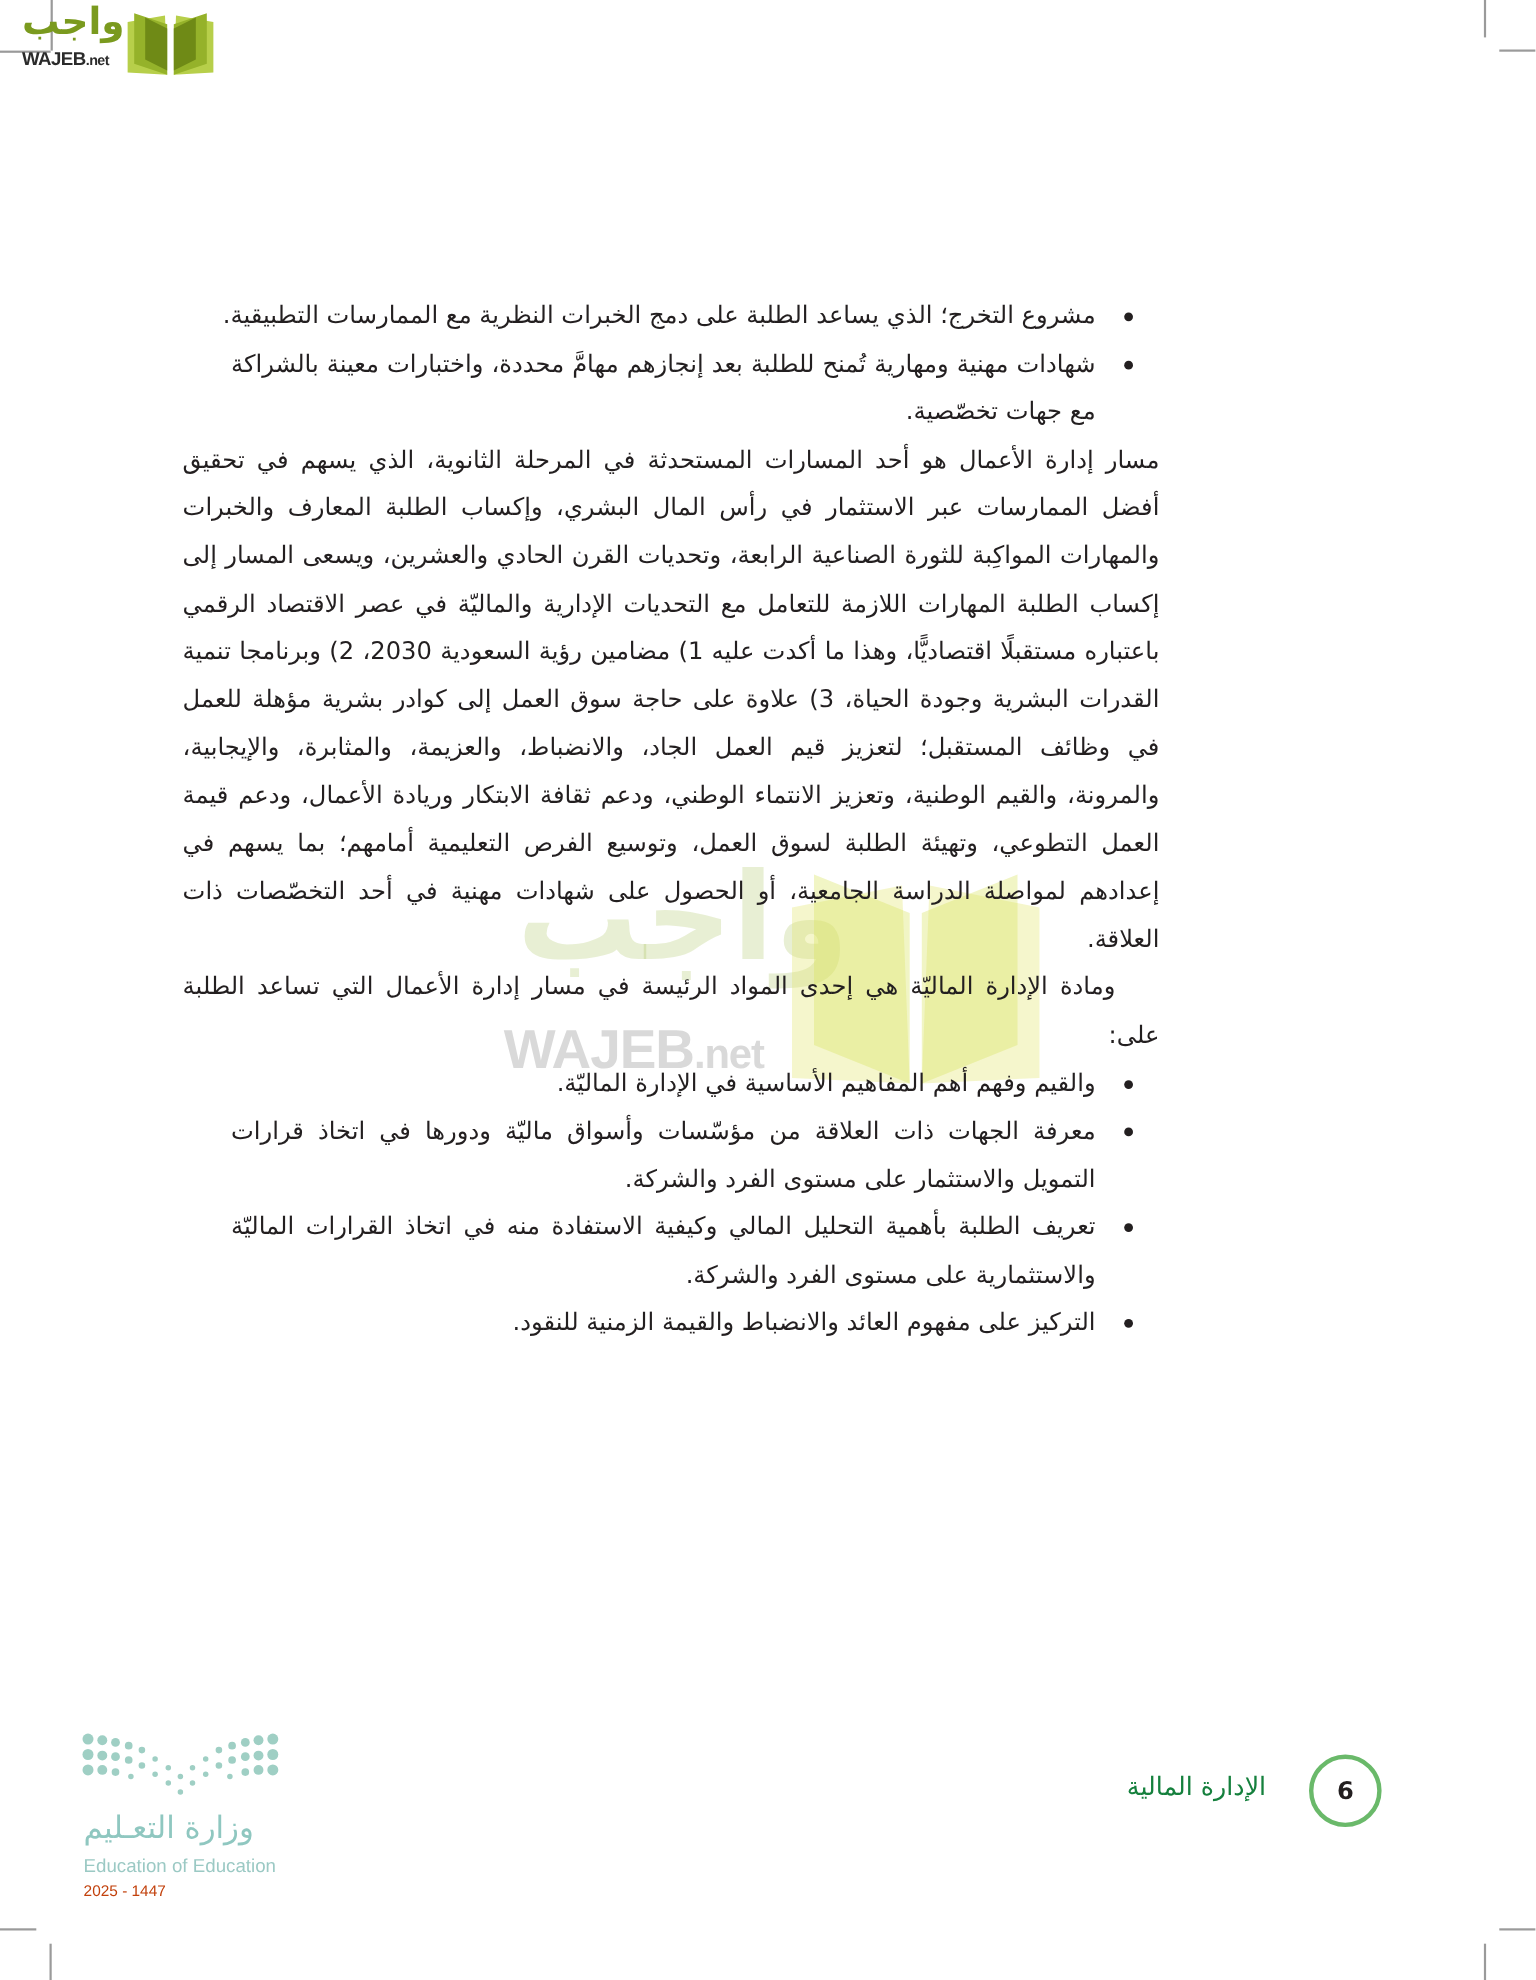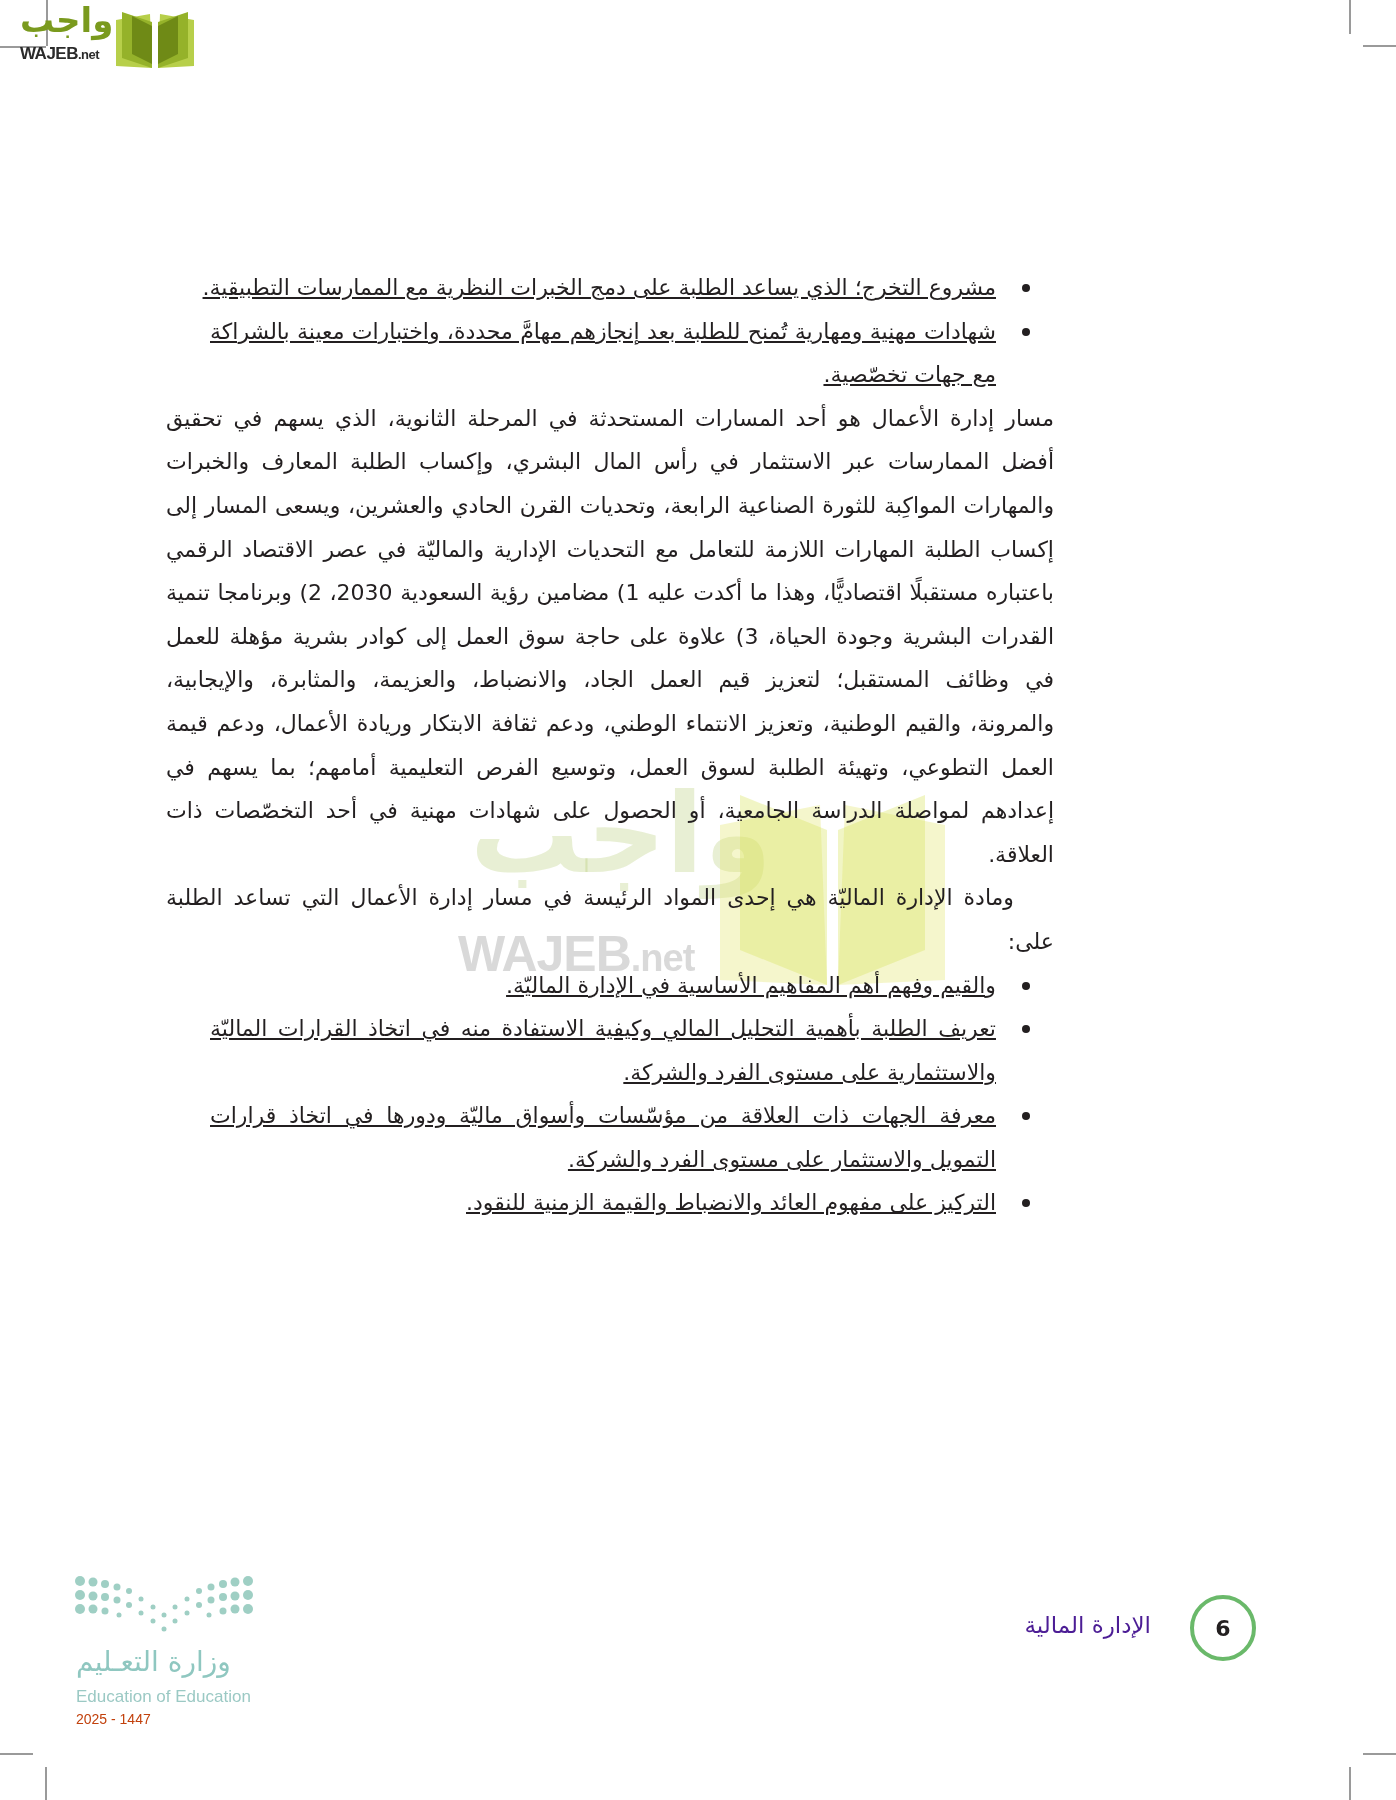--- a/index.html
+++ b/index.html
@@ -25,39 +25,39 @@
     .wm-book { left: 715px; top: 785px; }
 
     
     .content {
       position: absolute; left: 166px; top: 266px; width: 888px;
       direction: rtl; text-align: justify;
       font-size: 22px; line-height: 43.6px;
       color: #231f20;
     }
     .content p { margin: 0; }
-    .content ul { margin: 0; padding: 0; list-style: none; text-decoration: underline; }
+    .content ul { margin: 0; padding: 0; list-style: none; }
     .content li { position: relative; padding-right: 58px; }
     .content li .bullet {
       position: absolute; right: 24px; top: 18px; width: 8px; height: 8px;
       border-radius: 50%; background: #231f20;
     }
     .indent { text-indent: 40px; }
     .lastline-start { text-align-last: right; margin-left: 44px; }
 
     
     .page-num {
       position: absolute; left: 1190px; top: 1595px; width: 58px; height: 58px;
       border: 4px solid #6ab96a; border-radius: 50%;
       display: flex; align-items: center; justify-content: center;
       font-family: "DejaVu Sans", sans-serif; font-weight: bold; font-size: 22px; color: #231f20;
     }
     .book-title {
       position: absolute; right: 245px; top: 1612px;
-      direction: rtl; font-size: 23px; color: #4c1d95;
+      direction: rtl; font-size: 23px; color: #15803d;
     }
     .moe { position: absolute; left: 74px; top: 1575px; width: 180px; text-decoration: underline; }
     .moe-ar { position: absolute; left: 2px; top: 70px; font-size: 28px; color: #8fc7c0; direction: rtl; width: 175px; text-align: left; letter-spacing: 1px; }
     .moe-en { position: absolute; left: 2px; top: 112px; font-family: "Liberation Sans", sans-serif; font-size: 17px; color: #9bc9c4; white-space: nowrap; }
     .moe-year { position: absolute; left: 2px; top: 136px; font-family: "Liberation Sans", sans-serif; font-size: 14px; color: #c2410c; }
   </style>
 </head>
 <body>
 
 <div class="crop" style="left:46px;top:0;width:2px;height:46px;"></div>
@@ -93,22 +93,22 @@
 
 <div class="content">
   <ul>
     <li><span class="bullet"></span><span>مشروع التخرج؛ الذي يساعد الطلبة على دمج الخبرات النظرية مع الممارسات التطبيقية.</span></li>
     <li class="lastline-start"><span class="bullet"></span><span>شهادات مهنية ومهارية تُمنح للطلبة بعد إنجازهم مهامَّ محددة، واختبارات معينة بالشراكة مع جهات تخصّصية.</span></li>
   </ul>
   <p class="lastline-start">مسار إدارة الأعمال هو أحد المسارات المستحدثة في المرحلة الثانوية، الذي يسهم في تحقيق أفضل الممارسات عبر الاستثمار في رأس المال البشري، وإكساب الطلبة المعارف والخبرات والمهارات المواكِبة للثورة الصناعية الرابعة، وتحديات القرن الحادي والعشرين، ويسعى المسار إلى إكساب الطلبة المهارات اللازمة للتعامل مع التحديات الإدارية والماليّة في عصر الاقتصاد الرقمي باعتباره مستقبلًا اقتصاديًّا، وهذا ما أكدت عليه 1) مضامين رؤية السعودية 2030، 2) وبرنامجا تنمية القدرات البشرية وجودة الحياة، 3) علاوة على حاجة سوق العمل إلى كوادر بشرية مؤهلة للعمل في وظائف المستقبل؛ لتعزيز قيم العمل الجاد، والانضباط، والعزيمة، والمثابرة، والإيجابية، والمرونة، والقيم الوطنية، وتعزيز الانتماء الوطني، ودعم ثقافة الابتكار وريادة الأعمال، ودعم قيمة العمل التطوعي، وتهيئة الطلبة لسوق العمل، وتوسيع الفرص التعليمية أمامهم؛ بما يسهم في إعدادهم لمواصلة الدراسة الجامعية، أو الحصول على شهادات مهنية في أحد التخصّصات ذات العلاقة.</p>
   <p class="indent lastline-start">ومادة الإدارة الماليّة هي إحدى المواد الرئيسة في مسار إدارة الأعمال التي تساعد الطلبة على:</p>
   <ul>
     <li class="lastline-start"><span class="bullet"></span><span>والقيم وفهم أهم المفاهيم الأساسية في الإدارة الماليّة.</span></li>
+    <li class="lastline-start"><span class="bullet"></span><span>معرفة الجهات ذات العلاقة من مؤسّسات وأسواق ماليّة ودورها في اتخاذ قرارات التمويل والاستثمار على مستوى الفرد والشركة.</span></li>
     <li class="lastline-start"><span class="bullet"></span><span>تعريف الطلبة بأهمية التحليل المالي وكيفية الاستفادة منه في اتخاذ القرارات الماليّة والاستثمارية على مستوى الفرد والشركة.</span></li>
-    <li class="lastline-start"><span class="bullet"></span><span>معرفة الجهات ذات العلاقة من مؤسّسات وأسواق ماليّة ودورها في اتخاذ قرارات التمويل والاستثمار على مستوى الفرد والشركة.</span></li>
     <li class="lastline-start"><span class="bullet"></span><span>التركيز على مفهوم العائد والانضباط والقيمة الزمنية للنقود.</span></li>
   </ul>
 </div>
 
 <div class="page-num">6</div>
 <div class="book-title">الإدارة المالية</div>
 
 <div class="moe">
   <svg width="180" height="60" viewBox="0 0 180 60">
     <g fill="#9fcfc4">

